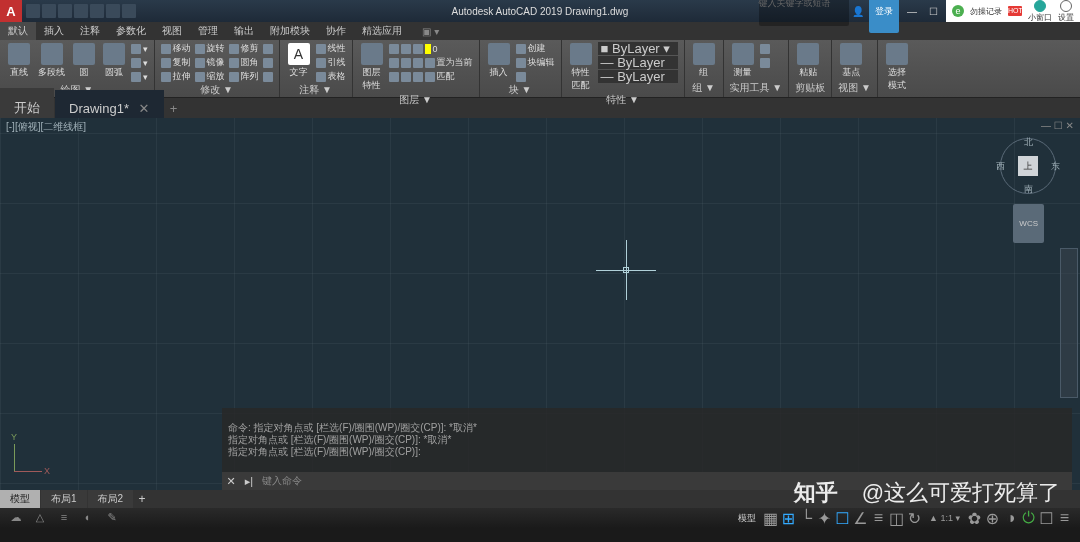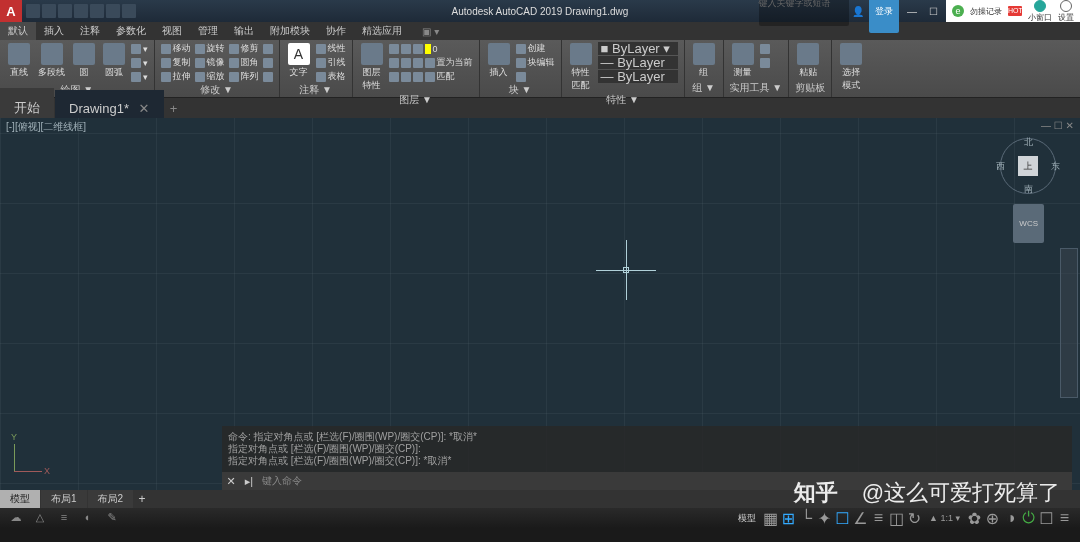--- a/index.html
+++ b/index.html
@@ -60,21 +60,21 @@
     .viewcube { position:absolute; top:20px; right:24px; width:56px; height:56px; }
     .vc-ring { width:56px; height:56px; border:1px solid #5a6a78; border-radius:50%; position:absolute; }
     .vc-face { position:absolute; top:18px; left:18px; width:20px; height:20px; background:#d0d4d8; display:flex;align-items:center;justify-content:center; font-size:9px; color:#333;}
     .vc-lbl{position:absolute;font-size:9px;color:#a0b0b8;}
     .vc-n{top:-2px;left:24px;} .vc-s{bottom:-2px;left:24px;} .vc-e{right:-4px;top:22px;} .vc-w{left:-4px;top:22px;}
     .wcs-badge{position:absolute; top:86px; right:36px; background:#5a6a78; color:#ccc; font-size:8px; padding:15px 6px; border-radius:2px;}
     .navbar{position:absolute; right:2px; top:130px; width:18px; height:150px; background:rgba(60,70,80,0.5); border:1px solid #4a5a68;}
     
     
     .cmd-area { position:absolute; bottom:0; left:222px; right:8px; z-index:2; }
-    .cmd-history { background: rgba(40,40,40,0.85); padding: 5px 6px; font-size:10px; color:#a0a0a0; }
+    .cmd-history { background: rgba(40,40,40,0.85); padding: 14px 6px; font-size:10px; color:#a0a0a0; }
     .cmd-history div { line-height:12px; white-space:nowrap; overflow:hidden; }
     .cmd-line { display:flex; align-items:center; background:#3a3a3a; height:18px; }
     .cmd-icon{width:18px;text-align:center;color:#ccc;font-size:11px;}
     .cmd-prompt{font-size:10px;color:#888;padding-left:4px;}
     
     
     .layout-tabs { height: 18px; background: #333; display: flex; align-items: center; font-size: 10px; color:#ccc; }
     .ltab { padding: 2px 10px; background:#3a3a3a; margin-right:1px; }
     .ltab.active { background:#b0b0b0; color:#222; }
     .ltab-plus{width:16px;text-align:center;font-size:12px;}
@@ -347,20 +347,29 @@
     <div class="rgroup-label">实用工具 ▼</div>
   </div>
   <div class="rgroup">
     <div class="rgroup-content">
         <div class="big-btn">
           <div class="icon"></div>
           <div class="lbl">粘贴</div>
         </div>
       </div>
     <div class="rgroup-label">剪贴板</div>
+  </div>
+  <div class="rgroup">
+    <div class="rgroup-content">
+        <div class="big-btn">
+          <div class="icon"></div>
+          <div class="lbl">基点</div>
+        </div>
+      </div>
+    <div class="rgroup-label">视图 ▼</div>
   </div>
   <div class="rgroup" style="border-right:none;">
     <div class="rgroup-content">
         <div class="big-btn">
           <div class="icon"></div>
           <div class="lbl" style="white-space:pre;">选择
 模式</div>
         </div>
       </div>
     <div class="rgroup-label"></div>
@@ -417,22 +426,22 @@
     <div class="vc-lbl vc-s">南</div>
     <div class="vc-lbl vc-e">东</div>
     <div class="vc-lbl vc-w">西</div>
   </div>
   <div class="wcs-badge">WCS</div>
   <div class="navbar"></div>
 
   <div class="cmd-area">
     <div class="cmd-history">
       <div>命令: 指定对角点或 [栏选(F)/圈围(WP)/圈交(CP)]: *取消*</div>
+      <div>指定对角点或 [栏选(F)/圈围(WP)/圈交(CP)]: *取消*</div>
       <div>指定对角点或 [栏选(F)/圈围(WP)/圈交(CP)]:</div>
-      <div>指定对角点或 [栏选(F)/圈围(WP)/圈交(CP)]: *取消*</div>
     </div>
     <div class="cmd-line">
       <div class="cmd-icon">✕</div>
       <div class="cmd-icon">▸|</div>
       <div class="cmd-prompt">键入命令</div>
     </div>
   </div>
 </div>
 
 <div class="layout-tabs">

